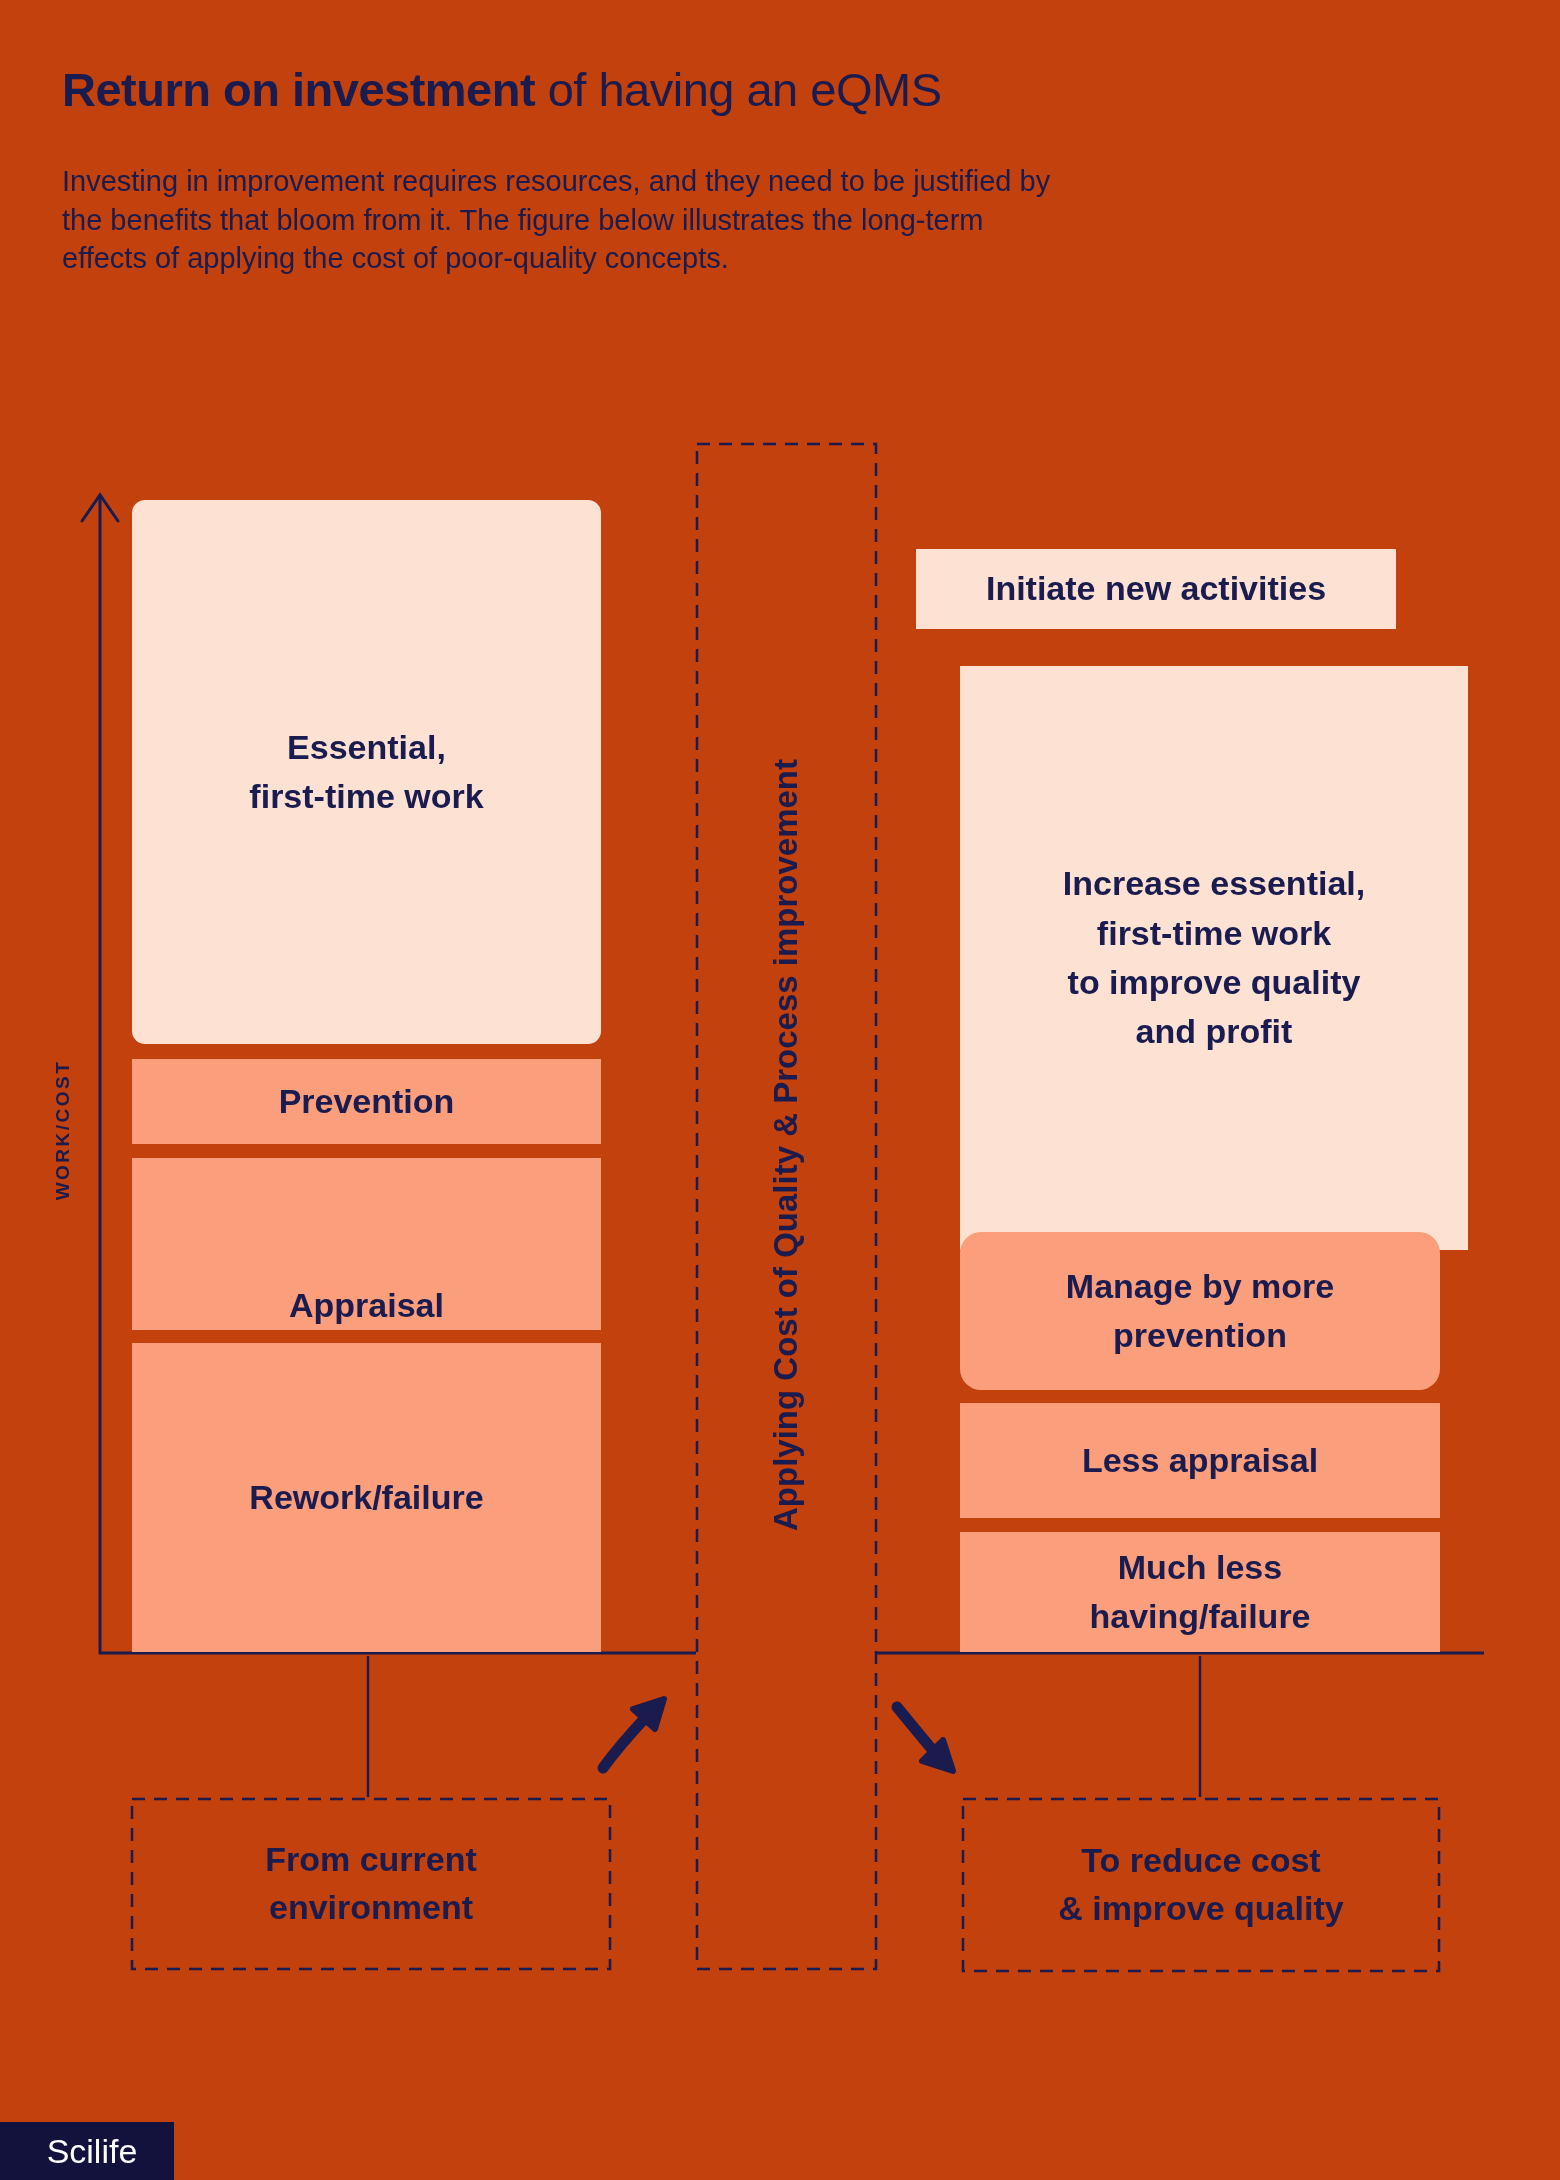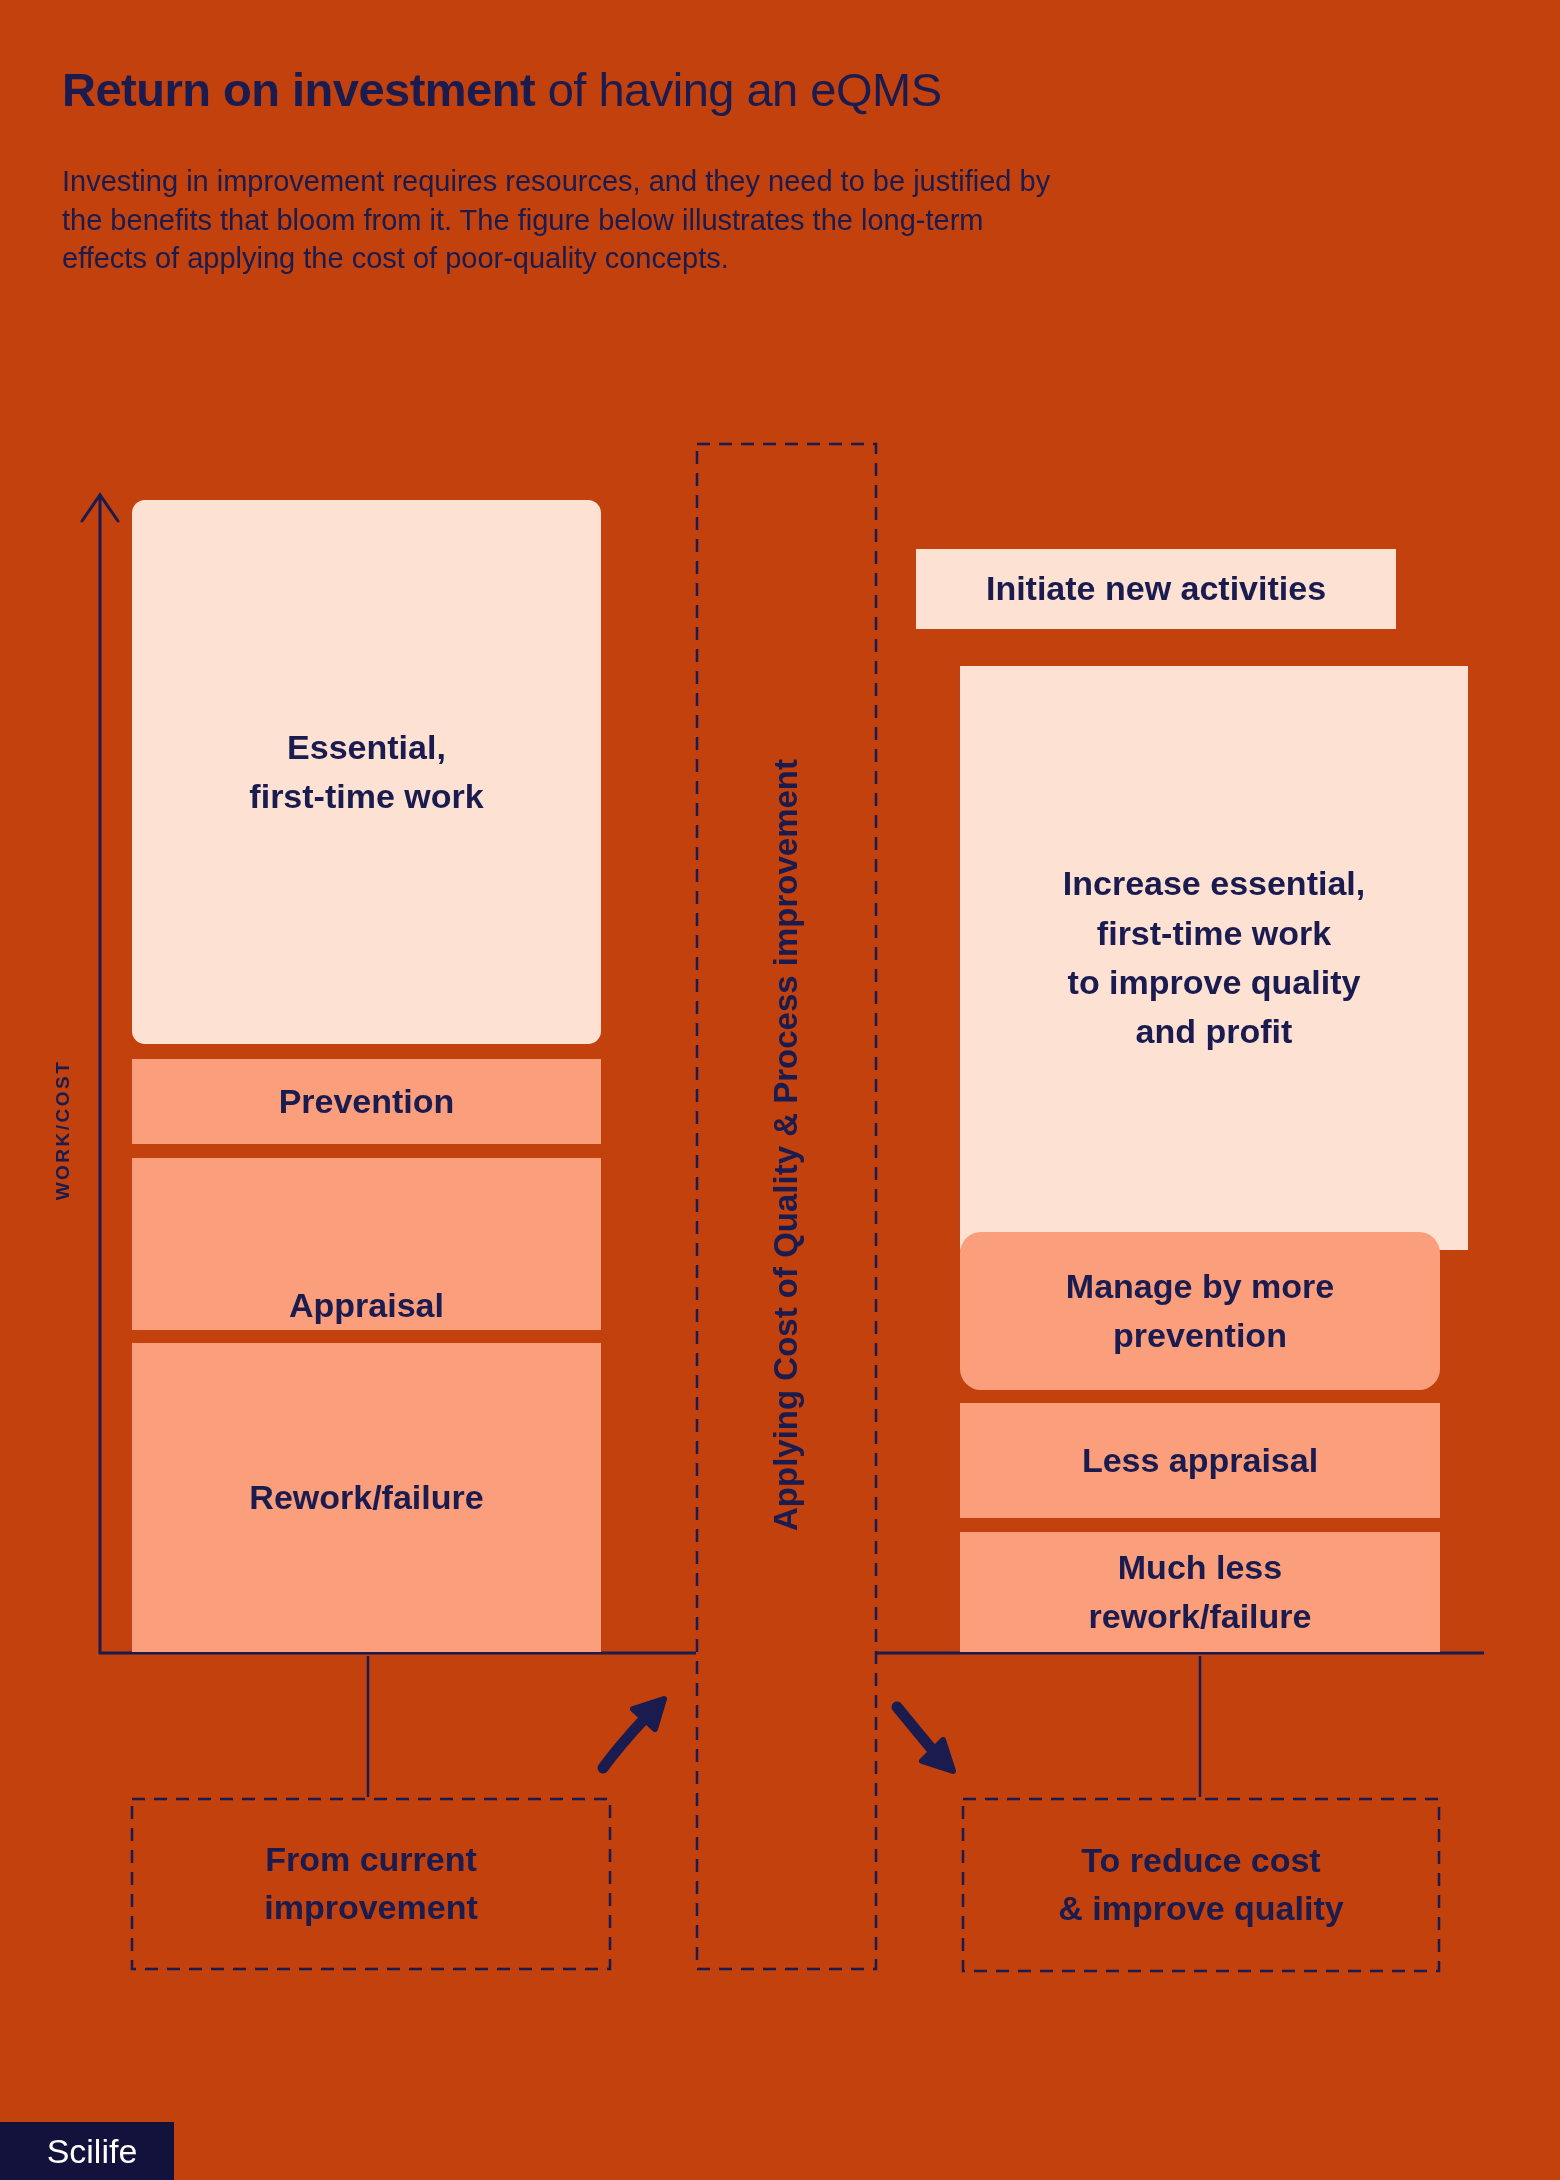--- a/index.html
+++ b/index.html
@@ -112,30 +112,30 @@
   </div>
   <div class="block salmon b-man">
     <span>Manage by more
 prevention</span>
   </div>
   <div class="block salmon b-lessapp">
     <span>Less appraisal</span>
   </div>
   <div class="block salmon b-muchless">
     <span>Much less
-rework/failure</span>
+having/failure</span>
   </div>
 
   <div class="center-col">
     <span>Applying Cost of Quality &amp; Process improvement</span>
   </div>
 
   <div class="caption cap-left">
     <span>From current
-improvement</span>
+environment</span>
   </div>
   <div class="caption cap-right">
     <span>To reduce cost
 &amp; improve quality</span>
   </div>
 
   <div class="logo">
     <span>Scilife</span>
   </div>
 

